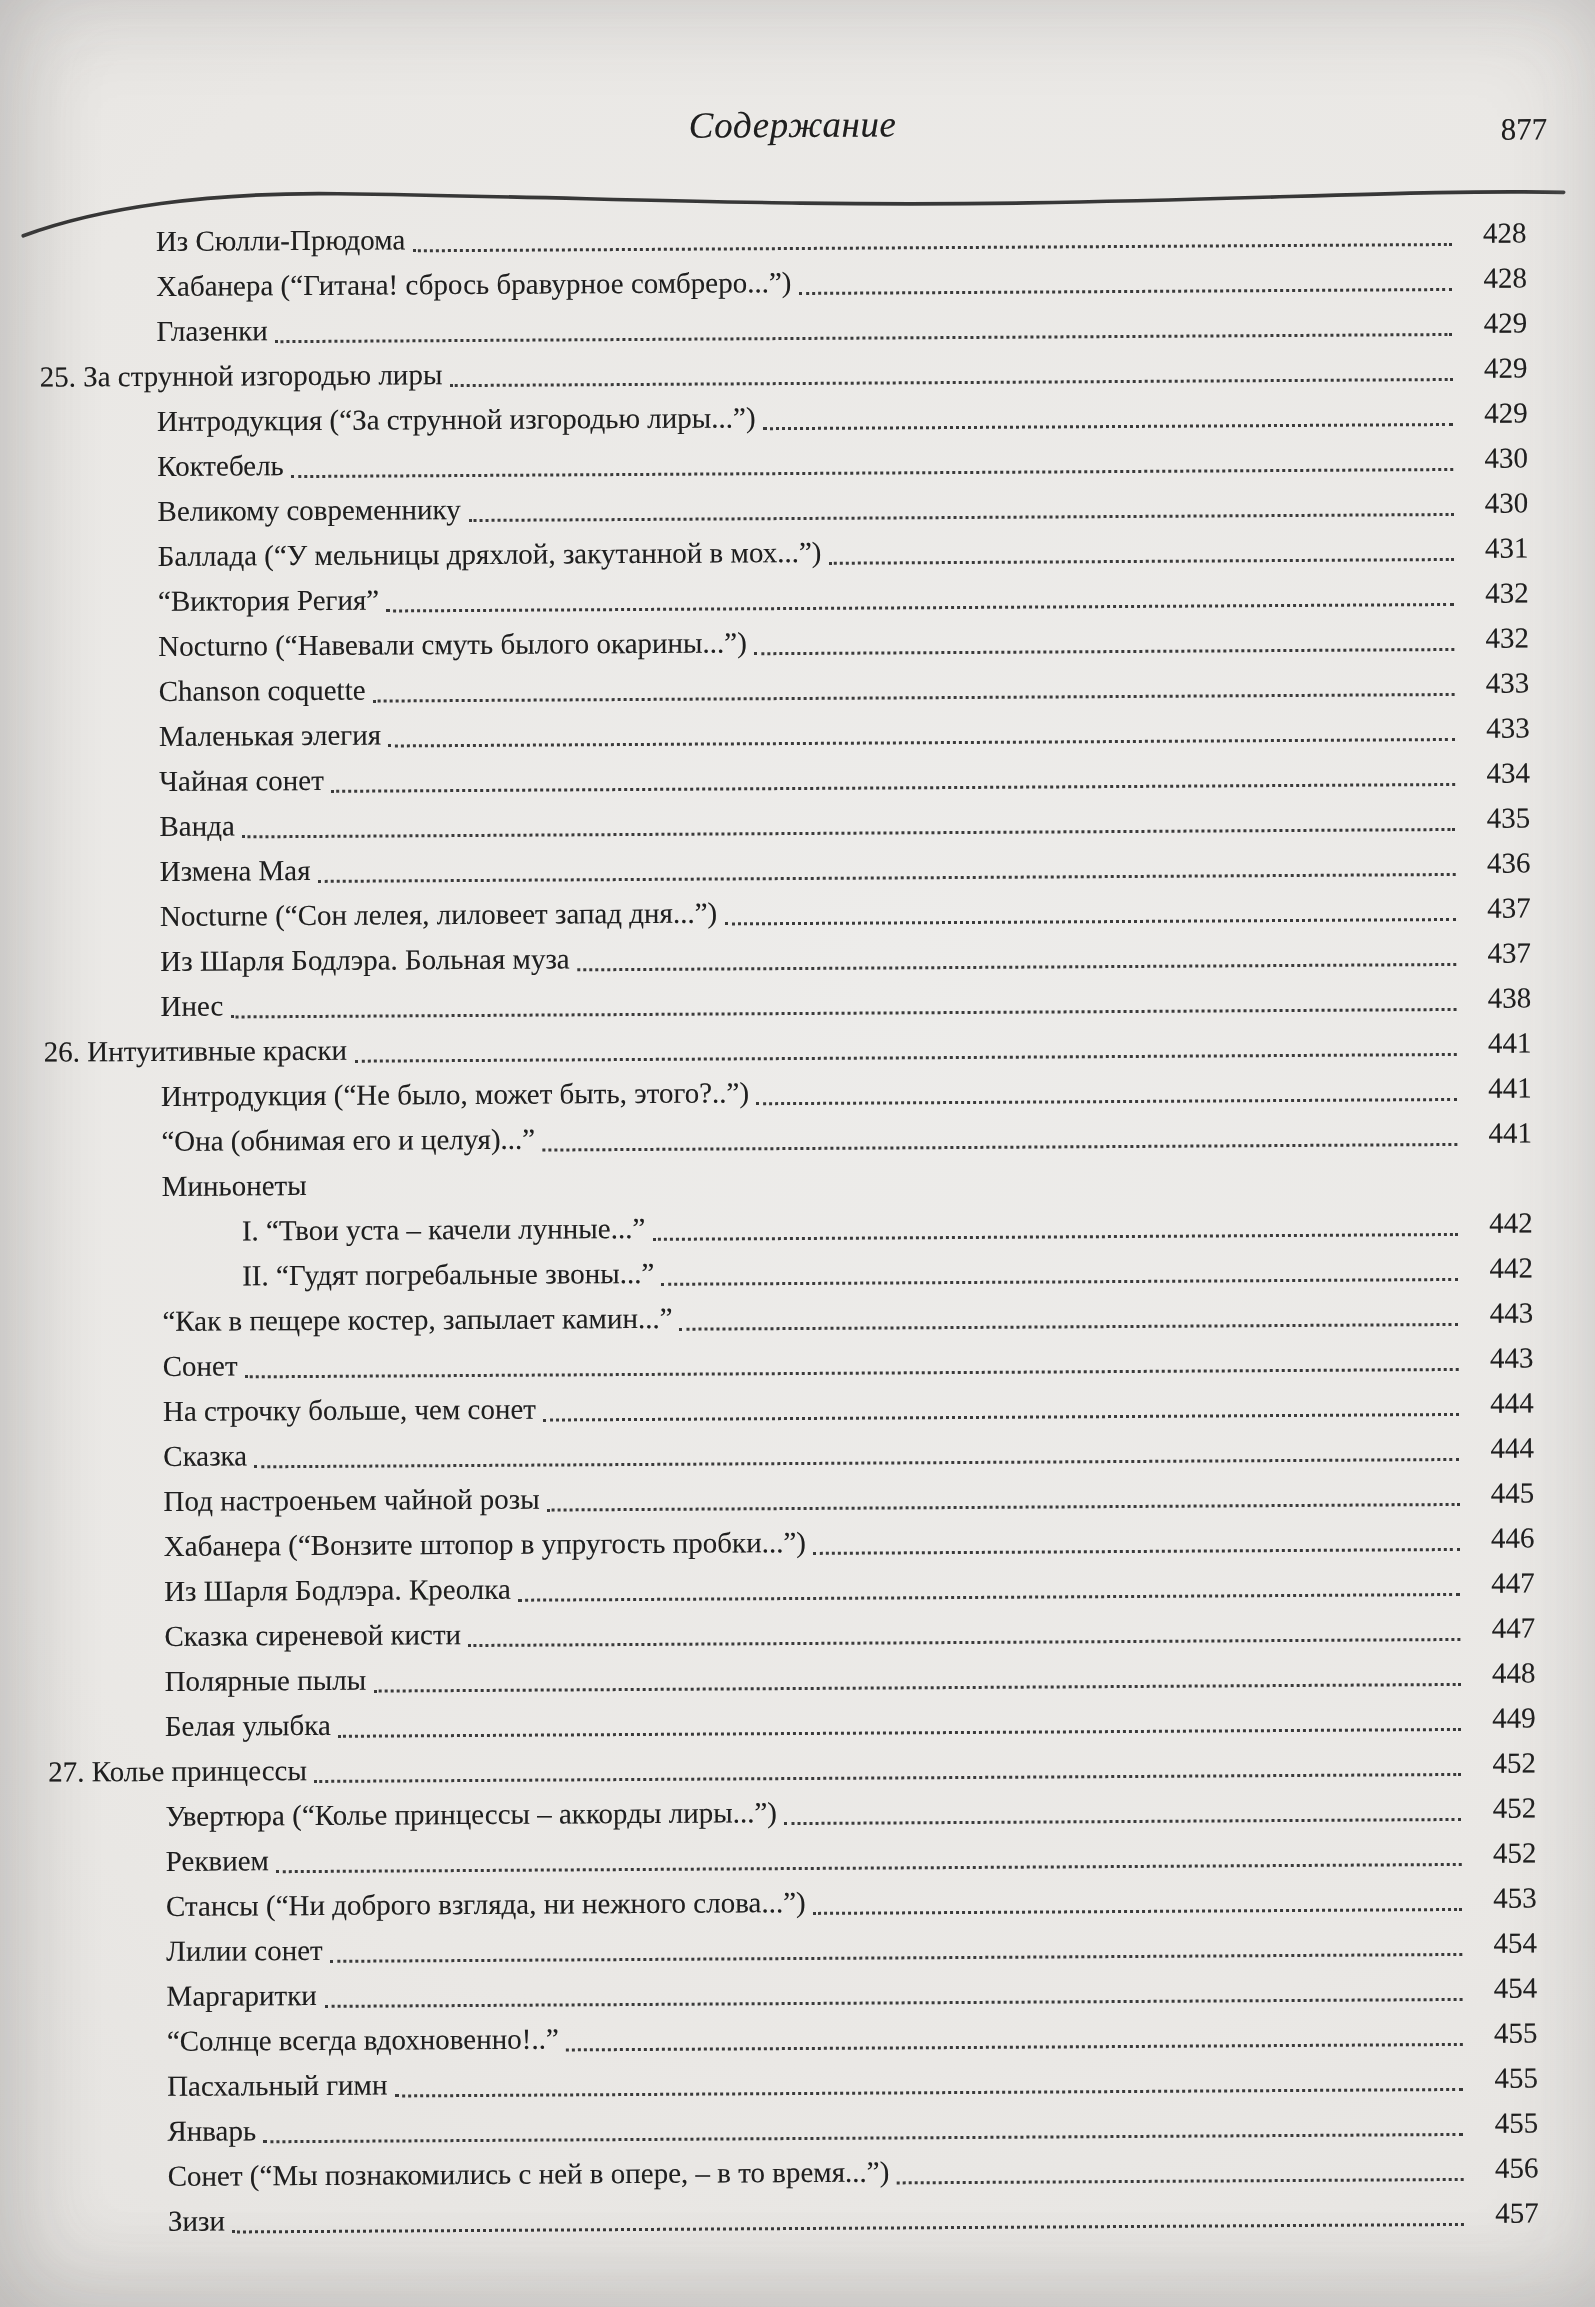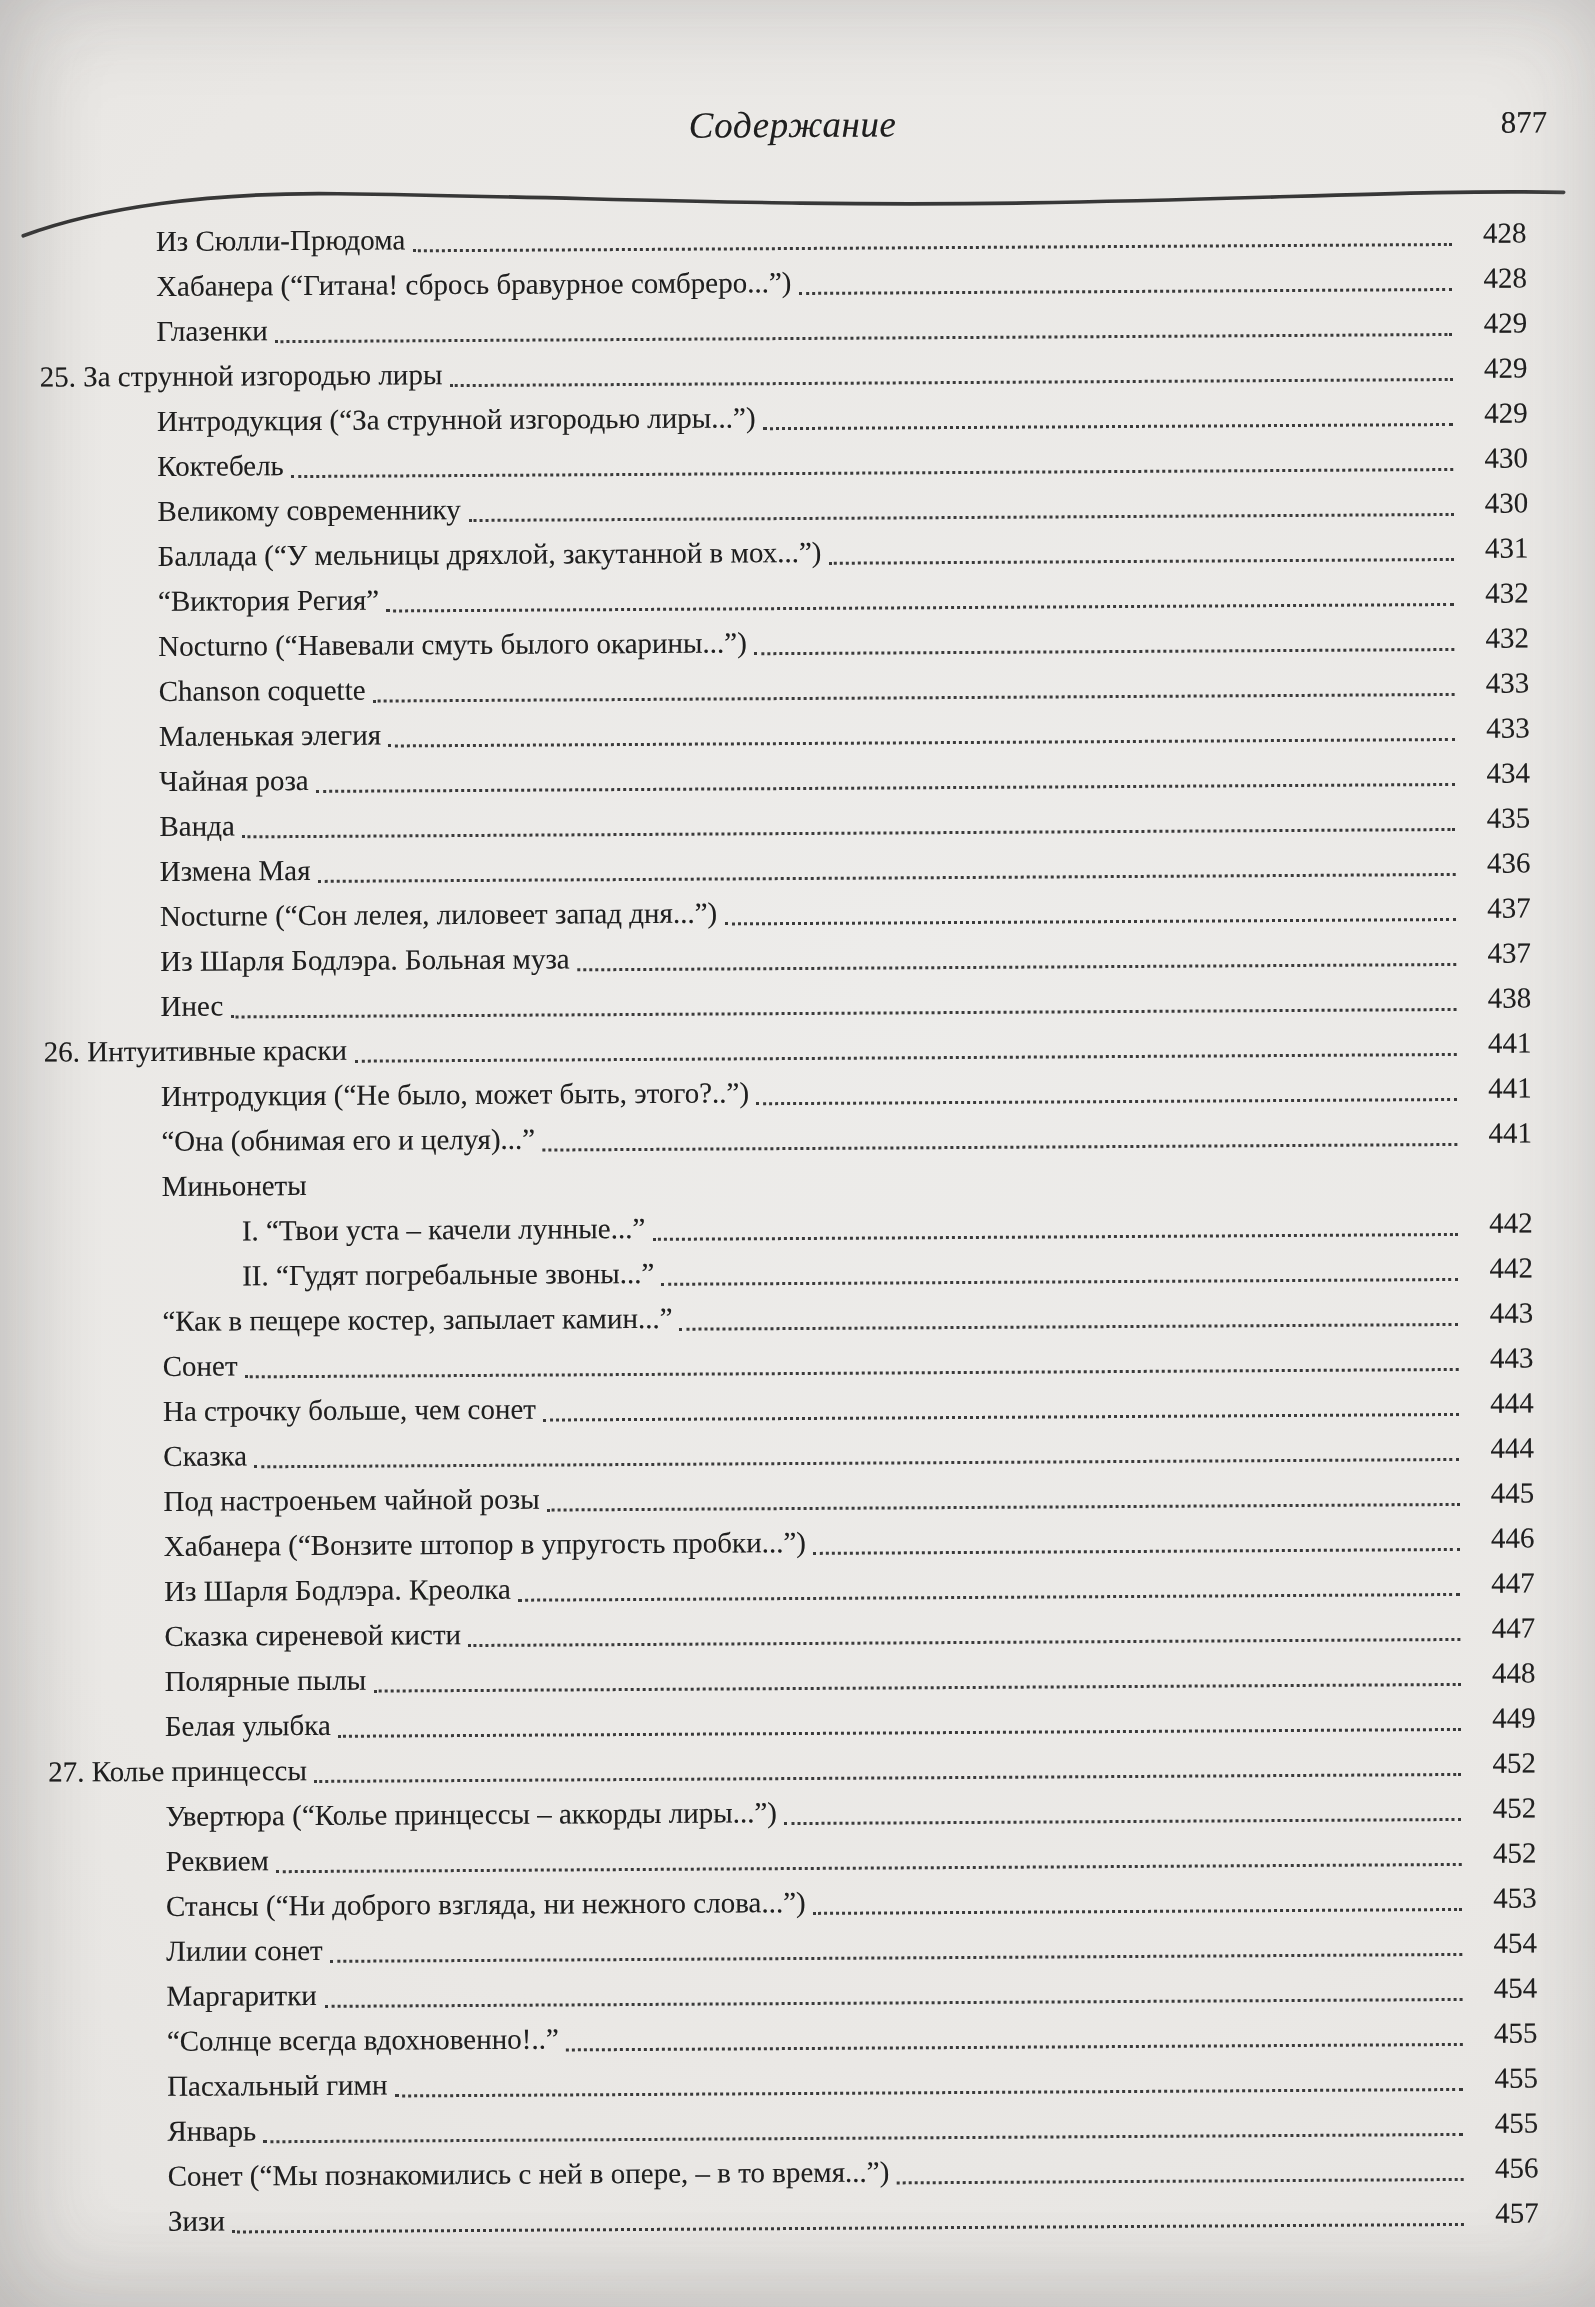--- a/index.html
+++ b/index.html
@@ -28,21 +28,21 @@
   }
   .header-row{
     position:absolute;top:103px;left:43px;right:43px;height:55px;
   }
   .page-title{
     position:absolute;left:0;right:0;text-align:center;
     font-style:italic;font-size:37px;letter-spacing:0.6px;
     text-shadow:0 0 0.6px rgba(25,25,25,.4);
   }
   .page-number{
-    position:absolute;right:0;top:6px;font-size:31px;
+    position:absolute;right:0;top:13px;font-size:31px;
     text-shadow:0 0 0.6px rgba(25,25,25,.4);
   }
   .header-rule{position:absolute;top:163px;left:0;width:1595px;height:79px;}
   .toc{
     position:absolute;top:215px;left:0;right:0;
   }
   .toc-row{
     display:flex;align-items:baseline;
     height:45px;line-height:45px;
     font-size:29px;white-space:nowrap;
@@ -136,21 +136,21 @@
           <span class="toc-title">Chanson coquette</span>
           <span class="dot-leader"></span>
           <span class="toc-page">433</span>
         </div>
         <div class="toc-row lvl1">
           <span class="toc-title">Маленькая элегия</span>
           <span class="dot-leader"></span>
           <span class="toc-page">433</span>
         </div>
         <div class="toc-row lvl1">
-          <span class="toc-title">Чайная роза</span>
+          <span class="toc-title">Чайная сонет</span>
           <span class="dot-leader"></span>
           <span class="toc-page">434</span>
         </div>
         <div class="toc-row lvl1">
           <span class="toc-title">Ванда</span>
           <span class="dot-leader"></span>
           <span class="toc-page">435</span>
         </div>
         <div class="toc-row lvl1">
           <span class="toc-title">Измена Мая</span>

